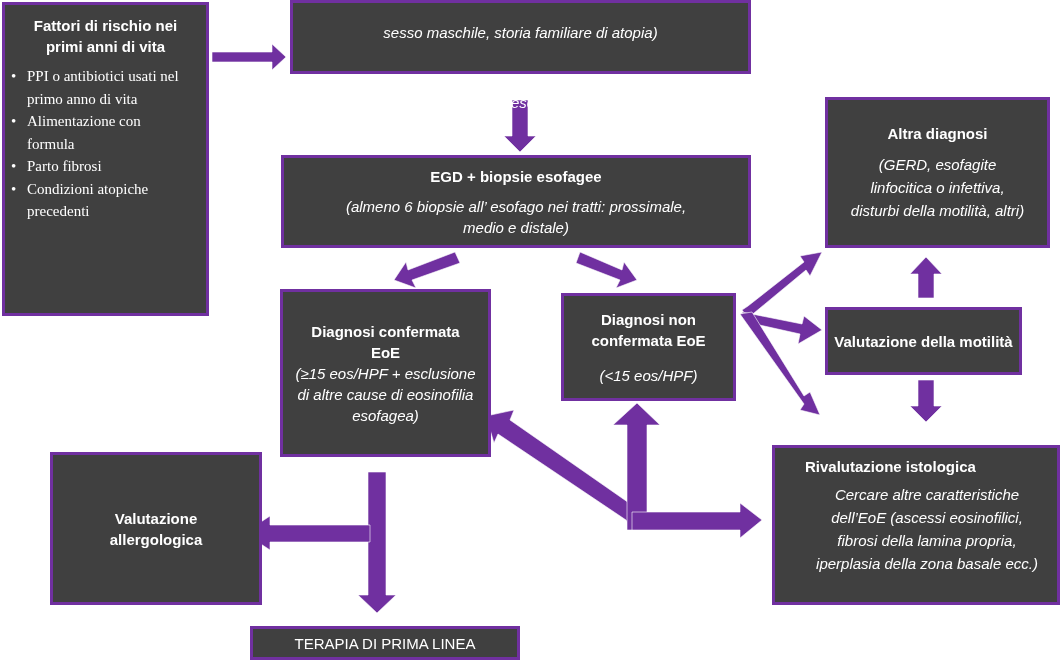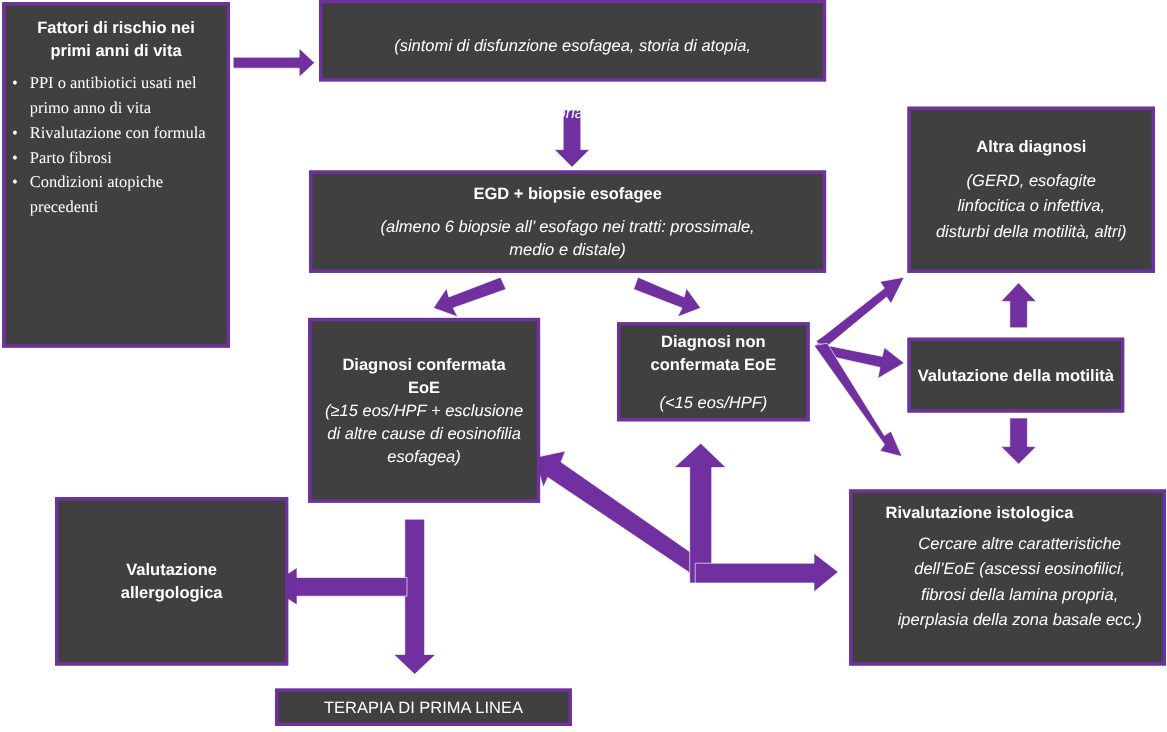--- a/index.html
+++ b/index.html
@@ -43,49 +43,49 @@
   <polygon class="arrow" points="632,512 740,512 740,503 762,520 740,538 740,530 632,530"></polygon>
 
   <polygon class="arrow" points="368,472 386,472 386,595 396,595 377,613 358,595 368,595"></polygon>
   <polygon class="arrow" points="370,525 370,542 270,542 270,550 244,533 270,516 270,525"></polygon>
 </svg>
 
 <div class="box" style="left:2px;top:2px;width:207px;height:314px;justify-content:flex-start;padding-top:10px;">
   <div class="title" style="padding:0 18px;">Fattori di rischio nei primi anni di vita</div>
   <ul class="risks">
     <li>PPI o antibiotici usati nel primo anno di vita</li>
-    <li>Rivalutazione con formula</li>
+    <li>Alimentazione con formula</li>
     <li>Parto fibrosi</li>
     <li>Condizioni atopiche precedenti</li>
   </ul>
 </div>
 
 <div class="box" style="left:290px;top:0;width:461px;height:74px;gap:40px;">
   <div class="title">Sospetta EoE</div>
+  <div class="sub">sesso maschile, storia familiare di atopia)</div>
   <div class="sub gap">(sintomi di disfunzione  esofagea, storia di atopia,</div>
-  <div class="sub">sesso maschile, storia familiare di atopia)</div>
 </div>
 
 <div class="box" style="left:281px;top:155px;width:470px;height:93px;">
   <div class="title">EGD + biopsie esofagee</div>
   <div class="sub gap">(almeno 6 biopsie all’ esofago nei tratti: prossimale,</div>
   <div class="sub">medio e distale)</div>
 </div>
 
 <div class="box" style="left:825px;top:97px;width:225px;height:151px;padding:0 20px;">
   <div class="title">Altra diagnosi</div>
   <div class="sub gap" style="line-height:23px;">(GERD, esofagite linfocitica  o infettiva, disturbi della motilità, altri)</div>
 </div>
 
 <div class="box" style="left:280px;top:289px;width:211px;height:168px;padding:0 12px;">
   <div class="title" style="padding:0 16px;">Diagnosi confermata EoE</div>
   <div class="sub">(≥15 eos/HPF + esclusione di altre cause di eosinofilia esofagea)</div>
 </div>
 
-<div class="box" style="left:561px;top:293px;width:175px;height:90px;padding:0 12px;gap:14px;">
+<div class="box" style="left:561px;top:293px;width:175px;height:108px;padding:0 12px;gap:14px;">
   <div class="title">Diagnosi non confermata EoE</div>
   <div class="sub">(&lt;15 eos/HPF)</div>
 </div>
 
 <div class="box" style="left:825px;top:307px;width:197px;height:68px;padding:0 4px;">
   <div class="title">Valutazione della motilità</div>
 </div>
 
 <div class="box" style="left:772px;top:445px;width:288px;height:160px;justify-content:flex-start;padding:8px 10px 0 10px;">
   <div class="title" style="align-self:flex-start;padding-left:20px;">Rivalutazione istologica</div>

